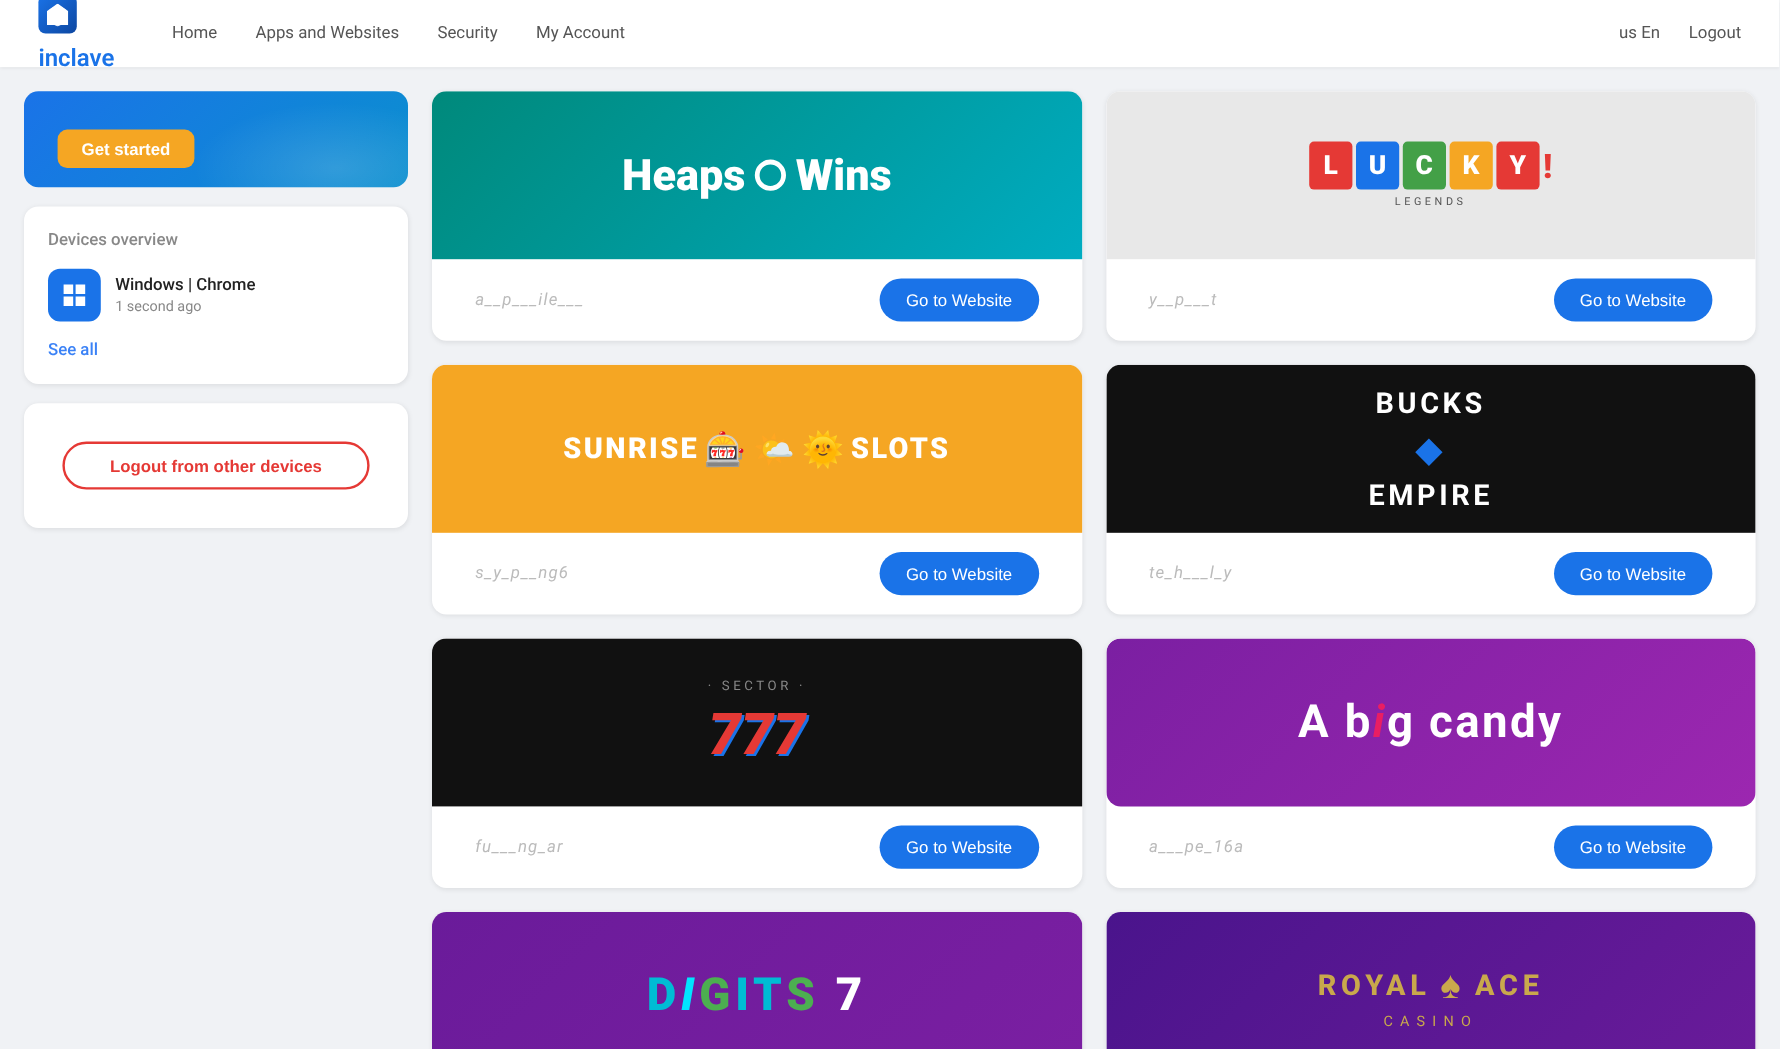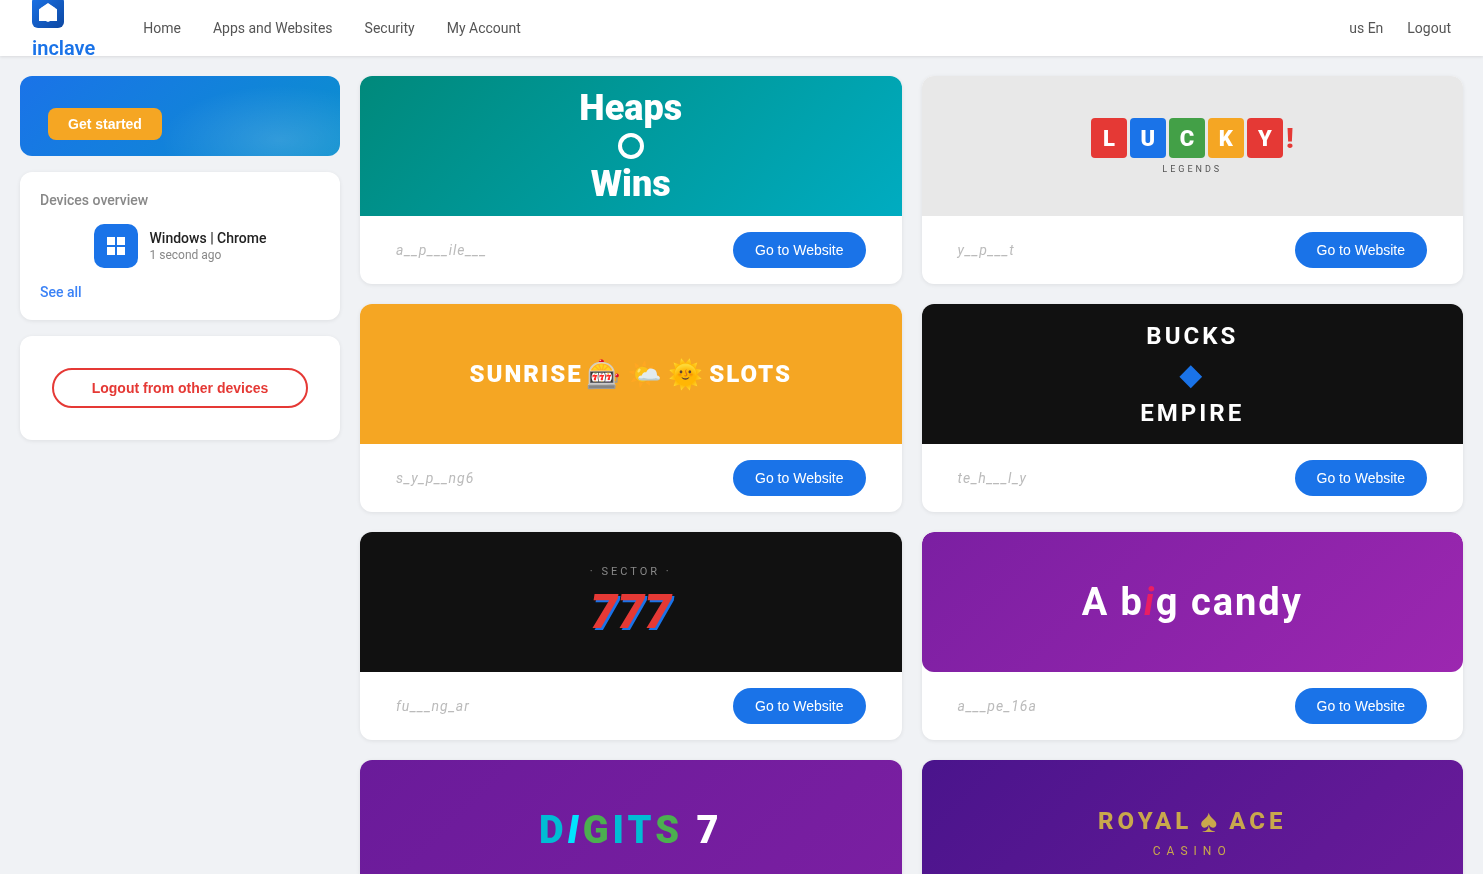--- a/index.html
+++ b/index.html
@@ -51,21 +51,21 @@
     .sidebar-wave {
       position: absolute; right: 0; bottom: 0; width: 200px; height: 80px;
       background: radial-gradient(ellipse at 70% 80%, rgba(255,255,255,0.15) 0%, transparent 60%);
     }
 
     .sidebar-devices {
       background: #fff; border-radius: 12px; padding: 20px;
       box-shadow: 0 1px 4px rgba(0,0,0,0.08);
     }
     .sidebar-devices h3 { font-size: 14px; color: #888; font-weight: 500; margin-bottom: 16px; }
-    .device-row { display: flex; align-items: center; gap: 12px; justify-content: center; }
+    .device-row { display: flex; align-items: center; gap: 12px; }
     .device-icon {
       width: 44px; height: 44px; background: #1a73e8; border-radius: 10px;
       display: flex; align-items: center; justify-content: center; flex-shrink: 0;
     }
     .device-icon svg { width: 24px; height: 24px; fill: #fff; }
     .device-info .device-name { font-size: 14px; font-weight: 500; color: #222; }
     .device-info .device-time { font-size: 12px; color: #888; margin-top: 2px; }
     .see-all-link { color: #3b82f6; font-size: 14px; font-weight: 500; cursor: pointer; margin-top: 16px; display: block; }
 
     .sidebar-logout-card {
@@ -207,21 +207,21 @@
       <button class="logout-other-btn">Logout from other devices</button>
     </div>
   </div>
 
   <div class="main">
     <div class="apps-grid">
 
       <div class="app-card">
         <div class="app-banner banner-heaps">
           <div>
-            <span style="font-size:36px;font-weight:900;color:#fff;display:flex;align-items:center;gap:4px;flex-direction:column;">
+            <span style="font-size:36px;font-weight:900;color:#fff;display:flex;align-items:center;gap:4px;">
               <span>Heaps</span>
               <span style="display:inline-block;width:26px;height:26px;border:4px solid #fff;border-radius:50%;margin:0 4px;"></span>
               <span>Wins</span>
             </span>
           </div>
         </div>
         <div class="app-info">
           <span class="app-url">a__p___ile___</span>
           <button class="goto-btn">Go to Website</button>
         </div>

